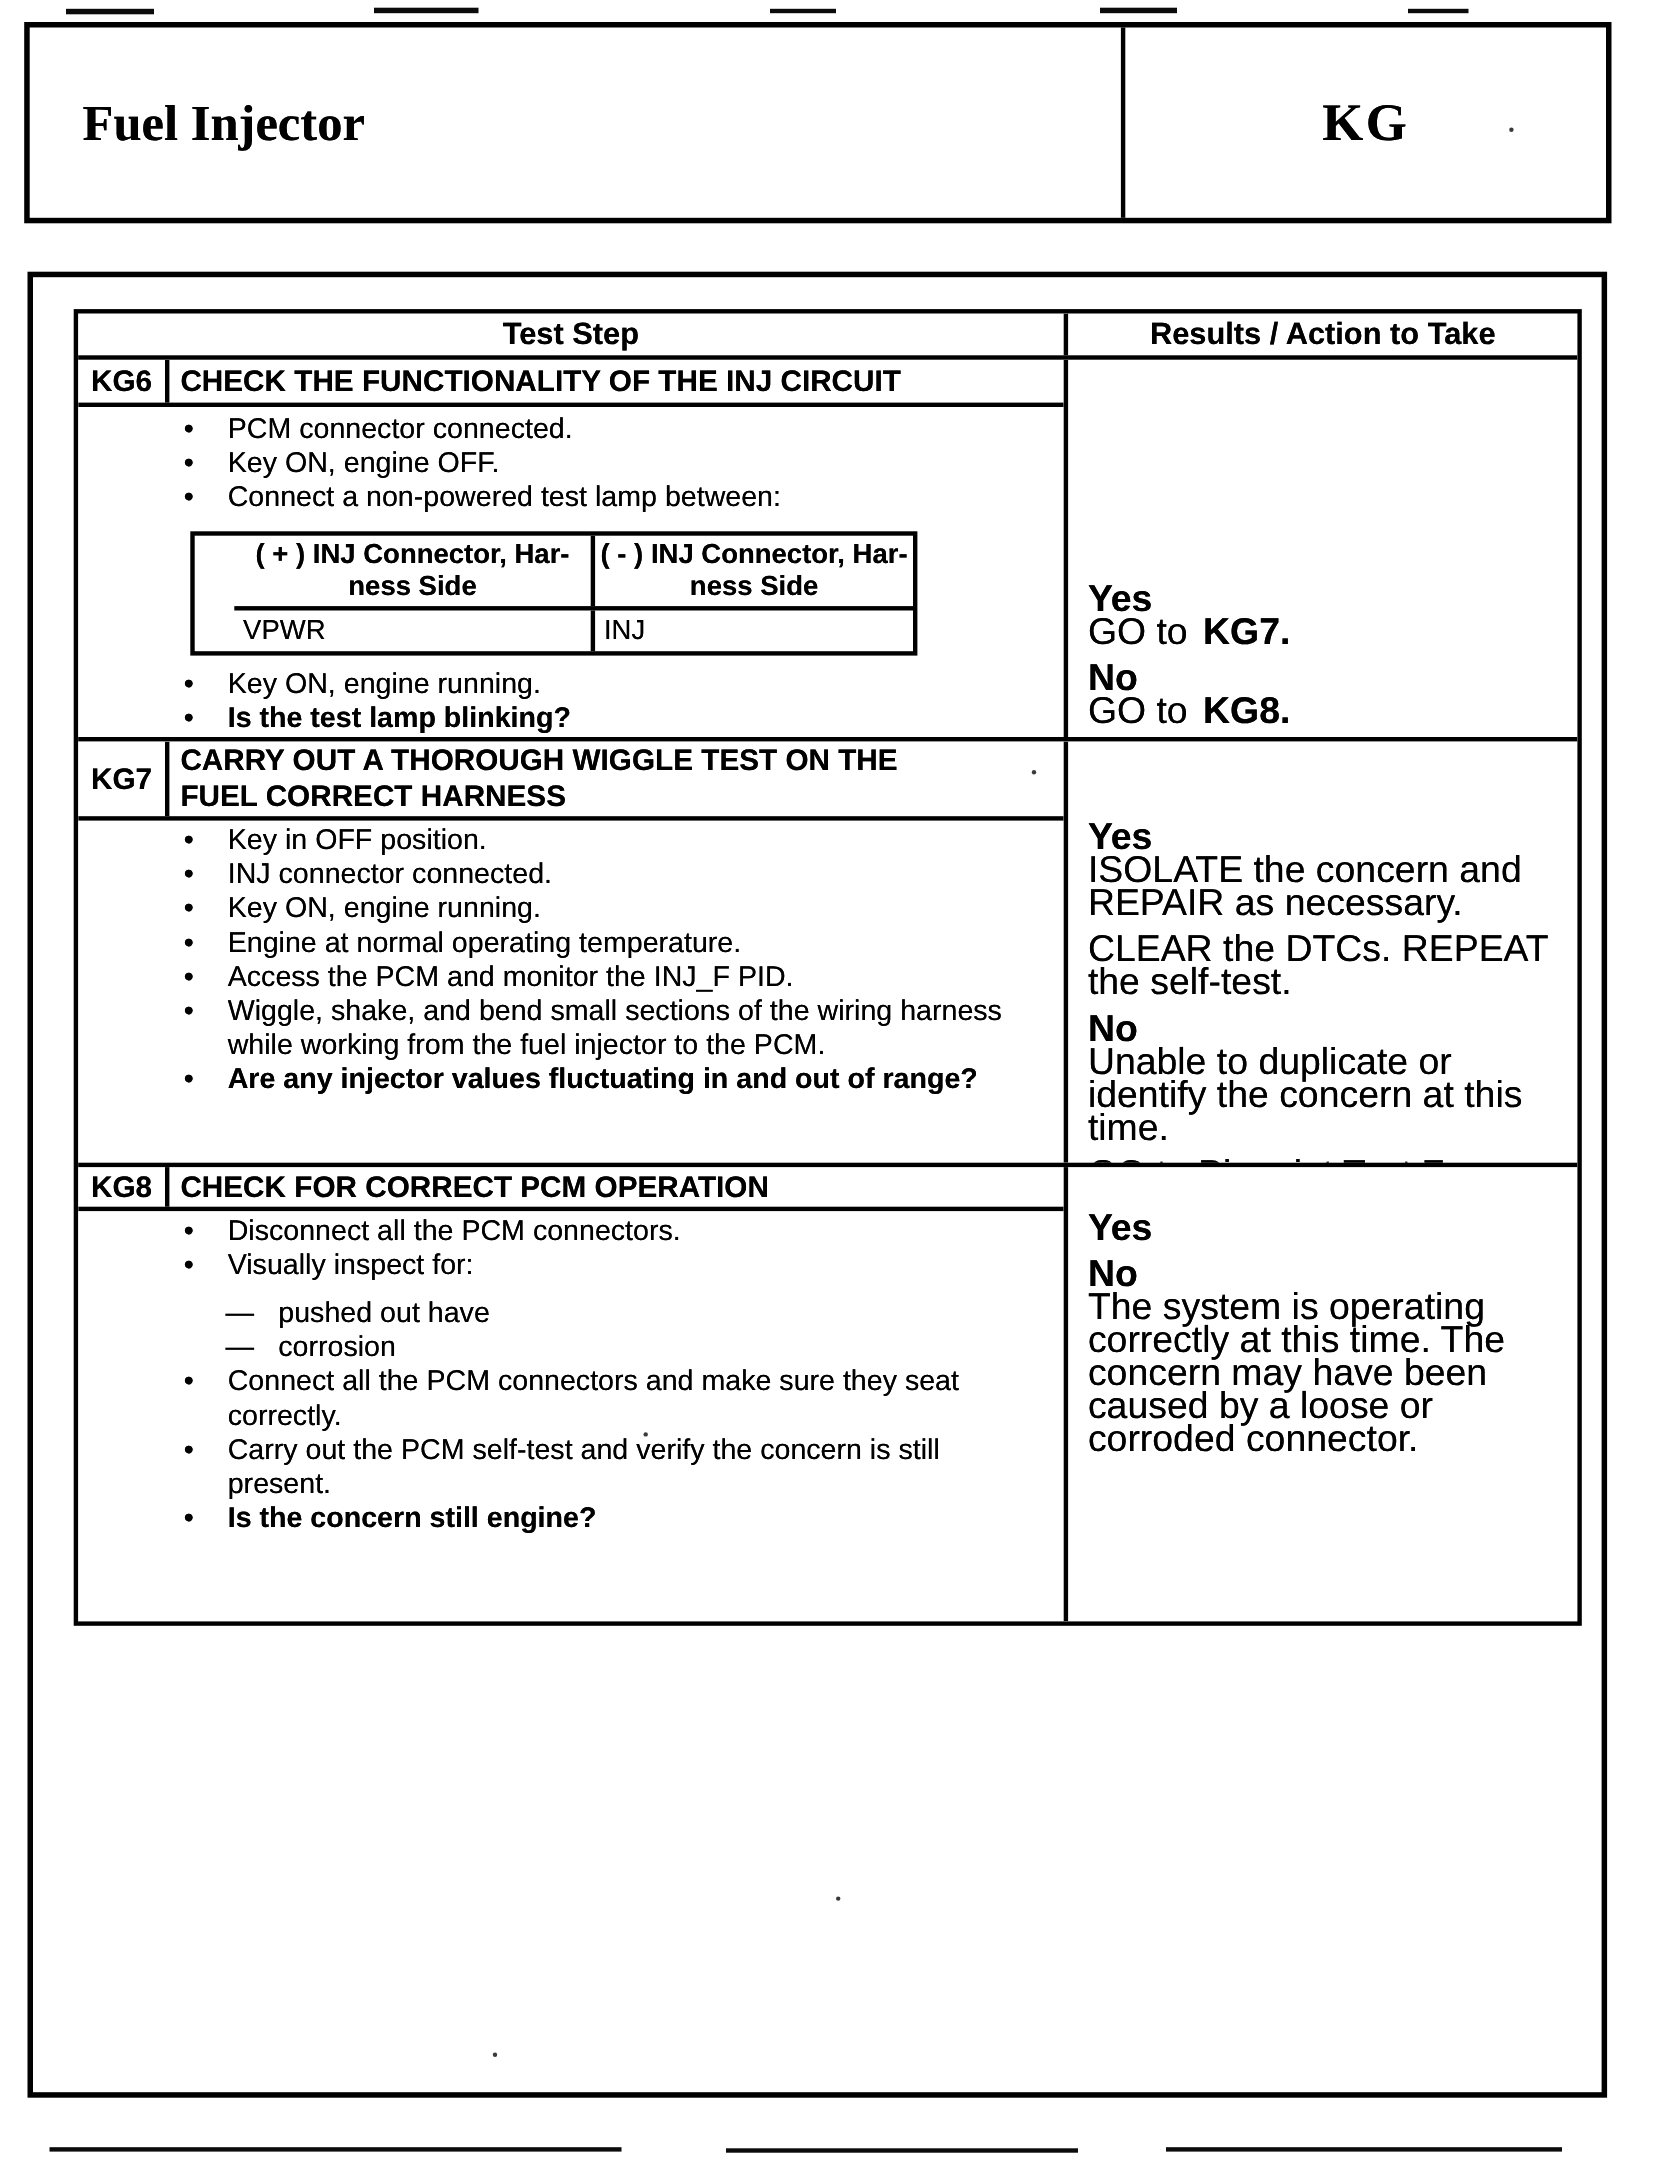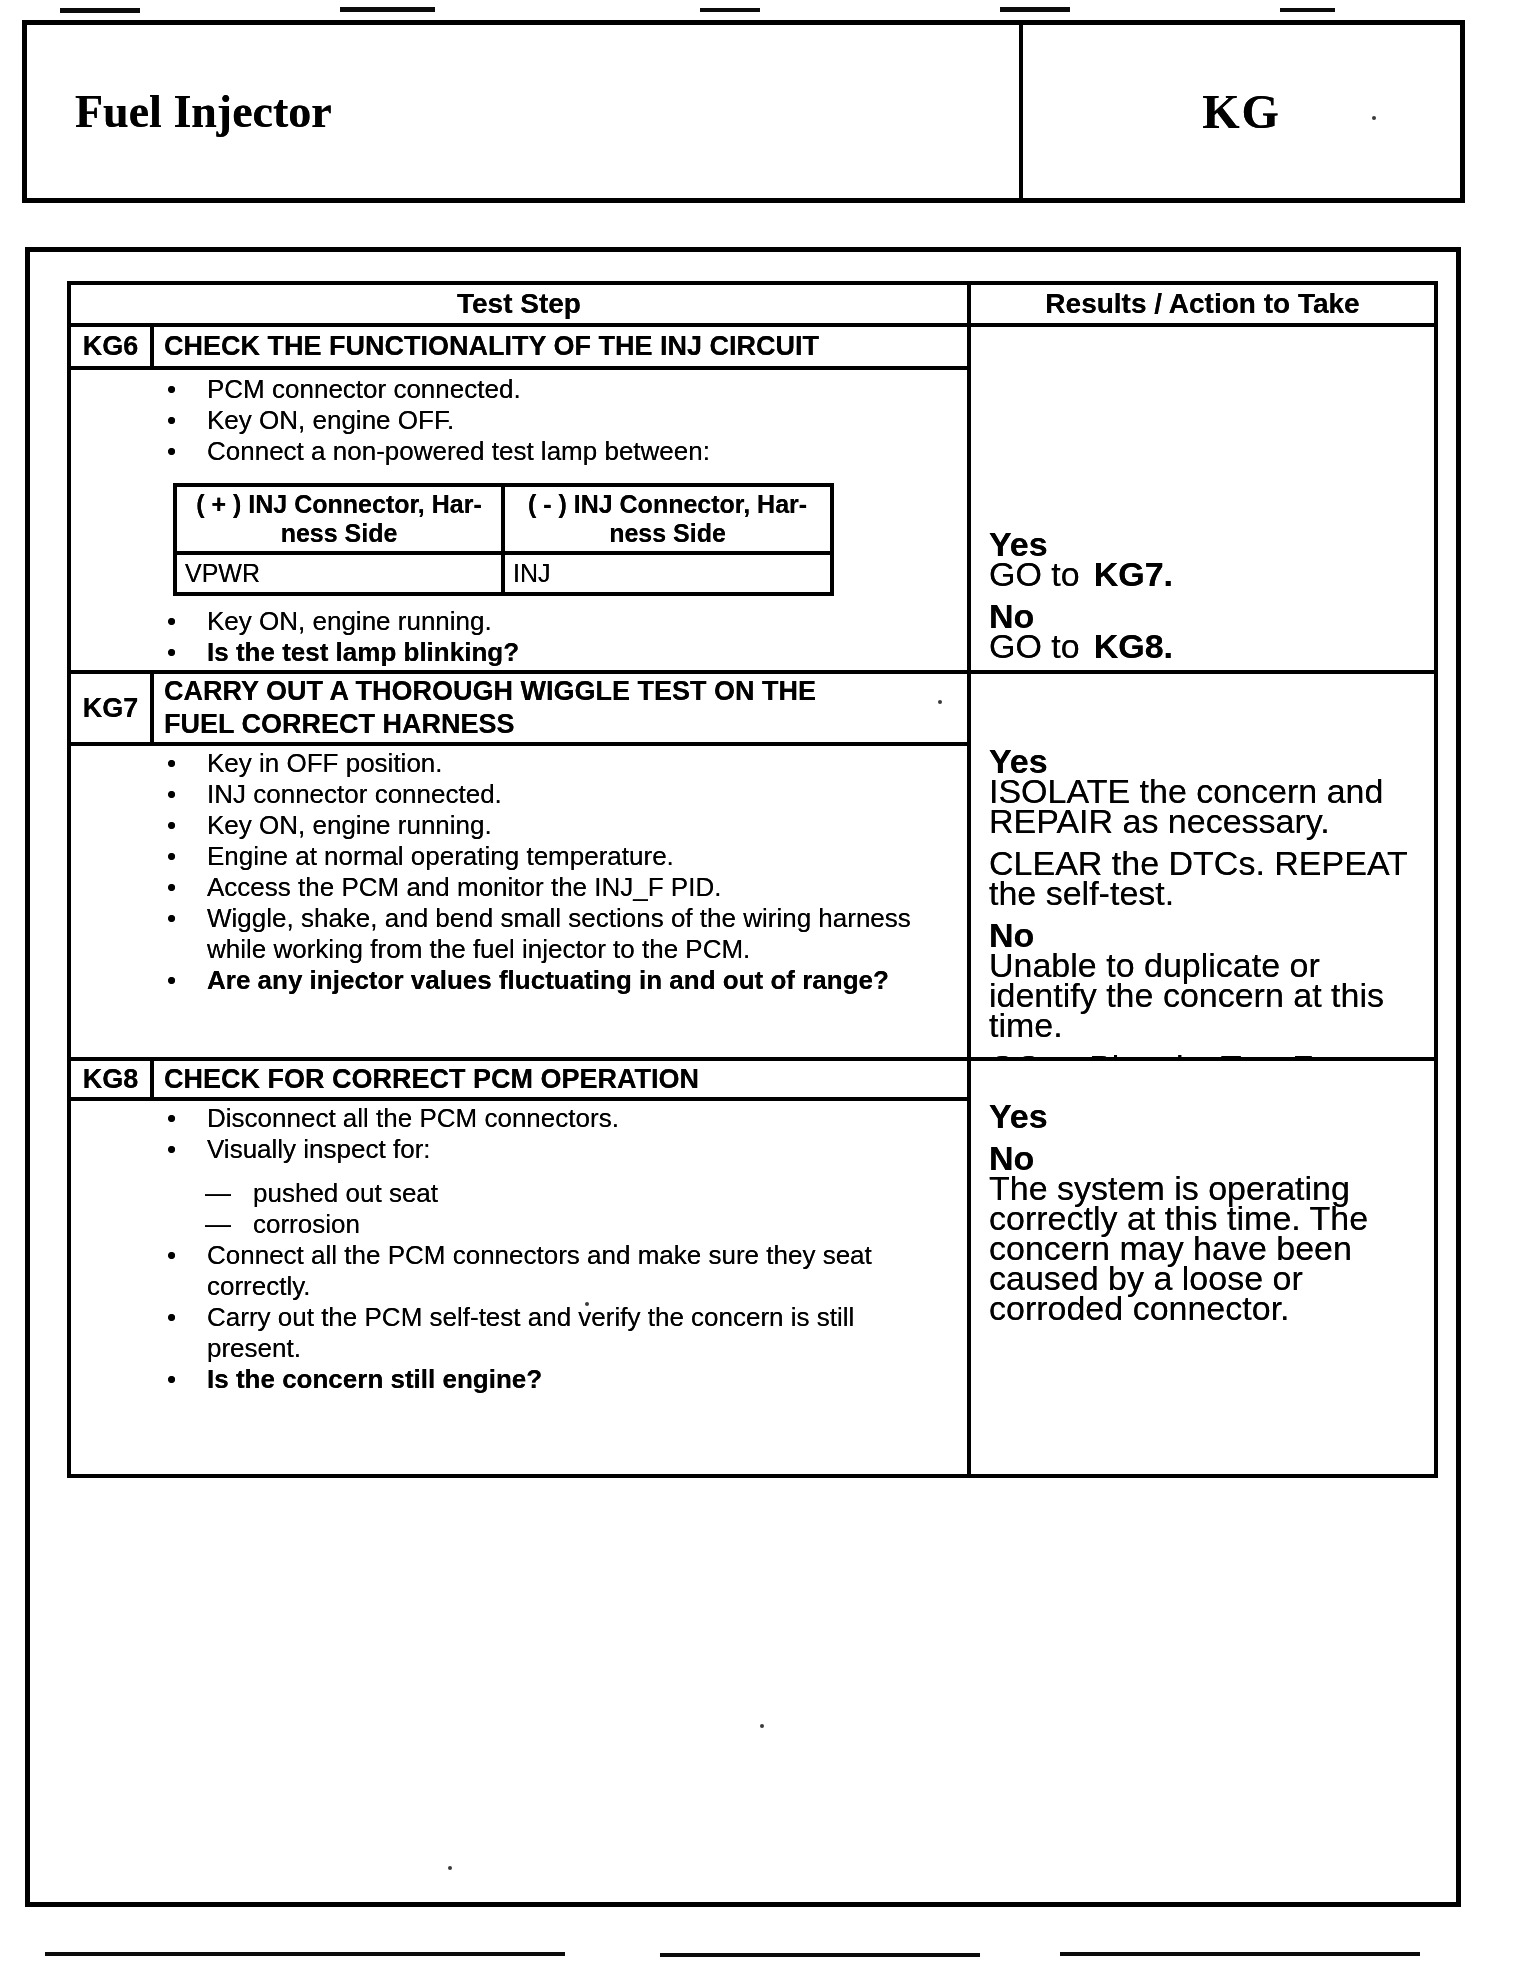--- a/index.html
+++ b/index.html
@@ -52,21 +52,21 @@
   #step-kg7 .step-body{padding-top:2px;}
   #step-kg8 .step-body{padding-top:2px;}
   .bullet{display:flex;padding-left:96px;}
   .bullet .dot{width:40px;flex:0 0 auto;}
   .bullet .btext{flex:1;padding-right:24px;}
   .bullet.q .btext{font-weight:bold;}
   .dash-group{margin-top:13px;}
   .dash{display:flex;padding-left:134px;}
   .dash .dash-glyph{width:48px;flex:0 0 auto;}
   
-  .mini-table{margin:16px 0 10px 102px;width:661px;border:4px solid #000;box-sizing:border-box;font-size:25px;}
+  .mini-table{margin:16px 0 10px 102px;width:661px;border:4px solid #000;box-sizing:border-box;font-size:25px;padding-left:36px;}
   .mini-row{display:flex;}
   .mini-head{border-bottom:4px solid #000;font-weight:bold;text-align:center;}
   .mini-cell{box-sizing:border-box;overflow:hidden;}
   .mini-cell.c1{width:328px;border-right:4px solid #000;}
   .mini-cell.c2{flex:1;}
   .mini-head .mini-cell{padding:3px 4px;line-height:29px;white-space:pre-line;}
   .mini-data .mini-cell{padding:4px 4px 4px 8px;line-height:29px;text-align:left;}
   
   .step-results{flex:1;box-sizing:border-box;padding-left:18px;padding-right:12px;
                 font-size:34px;line-height:30px;overflow:hidden;}
@@ -228,21 +228,21 @@
             <span class="dot">•</span>
             <span class="btext">Disconnect all the PCM connectors.</span>
           </div>
           <div class="bullet">
             <span class="dot">•</span>
             <span class="btext">Visually inspect for:</span>
           </div>
           <div class="dash-group">
             <div class="dash">
               <span class="dash-glyph">—</span>
-              <span>pushed out seat</span>
+              <span>pushed out have</span>
             </div>
             <div class="dash">
               <span class="dash-glyph">—</span>
               <span>corrosion</span>
             </div>
           </div>
           <div class="bullet">
             <span class="dot">•</span>
             <span class="btext">Connect all the PCM connectors and make sure they seat correctly.</span>
           </div>

